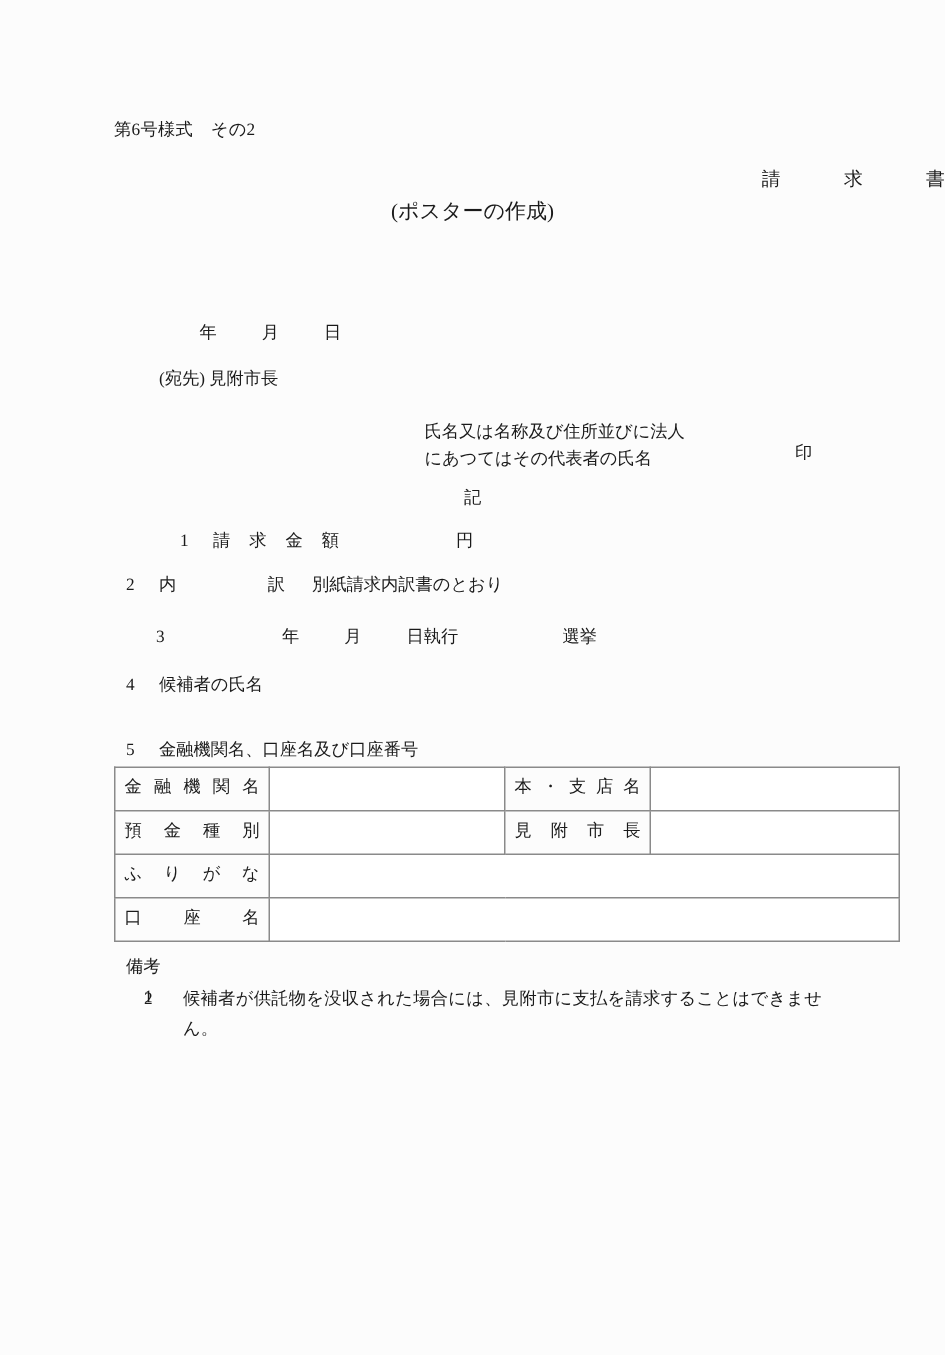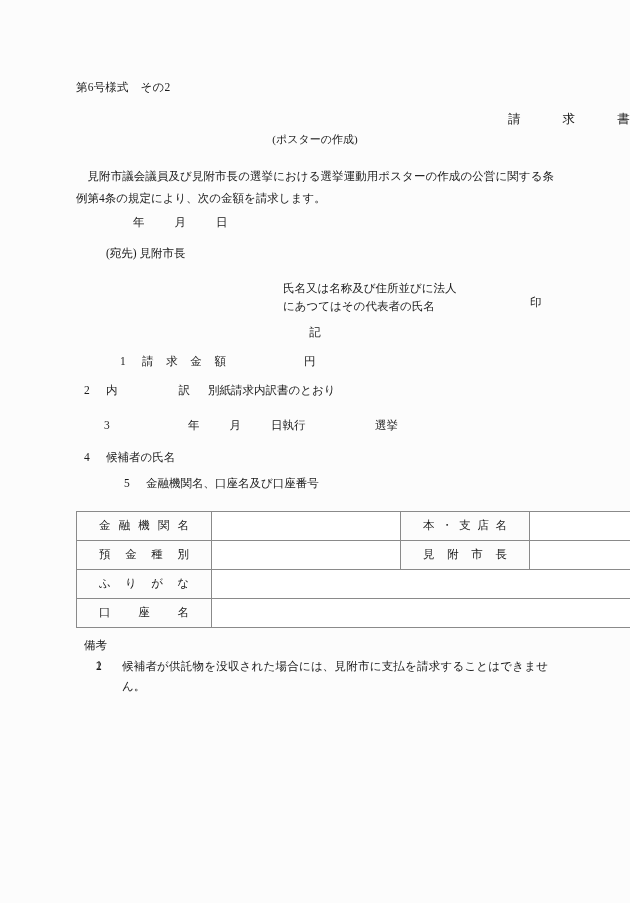--- a/index.html
+++ b/index.html
@@ -46,21 +46,21 @@
     text-align: right;
     font-size: 12.5px;
     letter-spacing: 0.2px;
   }
   .doc-title .sp { display: inline-block; width: 42px; }
   .doc-subtitle {
     left: 0;
     top: 131px;
     width: 630px;
     text-align: center;
-    font-size: 11px;
+    font-size: 14px;
   }
 
   
   .body-para {
     position: absolute;
     left: 76px;
     top: 165px;
     width: 478px;
     font-size: 11.5px;
     line-height: 1.95;
@@ -129,36 +129,36 @@
   .item-2 { left: 84px; top: 382px; }
   .item-2 .lbl-dist { width: 84px; }
   .item-2 .val { display: inline-block; padding-left: 18px; }
 
   .item-3 { left: 84px; top: 417px; margin-left: 20px; }
   .item-3 .d { display: inline-block; width: 30px; }
   .item-3 .lead { display: inline-block; width: 62px; }
   .item-3 .sel { position: absolute; left: 271px; top: 0; }
 
   .item-4 { left: 84px; top: 449px; }
-  .item-5 { left: 84px; top: 475px; margin-left: 40px; }
+  .item-5 { left: 84px; top: 492px; }
 
   
   .bank-table {
     position: absolute;
     left: 76px;
     top: 511px;
     width: 473px;
     border-collapse: collapse;
     table-layout: fixed;
     font-size: 11.5px;
   }
   .bank-table td {
     border: 1px solid #8a8a8a;
     height: 28px;
-    padding: 0 22px;
+    padding: 0 6px;
     vertical-align: middle;
   }
   .bank-table td.label {
     text-align: justify;
     text-align-last: justify;
     white-space: nowrap;
   }
   .bank-table td.value { background: #ffffff; }
   .col-a { width: 90px; }
   .col-b { width: 144px; }
@@ -197,21 +197,20 @@
 </head>
 <body>
 
 <div class="page">
 
   <div class="abs form-no">第6号様式　その2</div>
 
   <div class="abs doc-title"><span>請</span><span class="sp"></span><span>求</span><span class="sp"></span><span>書</span></div>
   <div class="abs doc-subtitle">(ポスターの作成)</div>
 
-  <div class="body-para">見附市議会議員及び見附市長の選挙における選挙運動用ポスターの作成の公営に関する条例第4条の規定により、次の金額を請求します。</div>
 
   <div class="abs date-line"><span>年</span><span class="g"></span><span>月</span><span class="g"></span><span>日</span></div>
 
   <div class="abs addressee">(宛先) 見附市長</div>
 
   <div class="claimant">
     <span class="l1">氏名又は名称及び住所並びに法人</span>
     <span class="l2">にあつてはその代表者の氏名</span>
   </div>
   <div class="abs seal">印</div>

